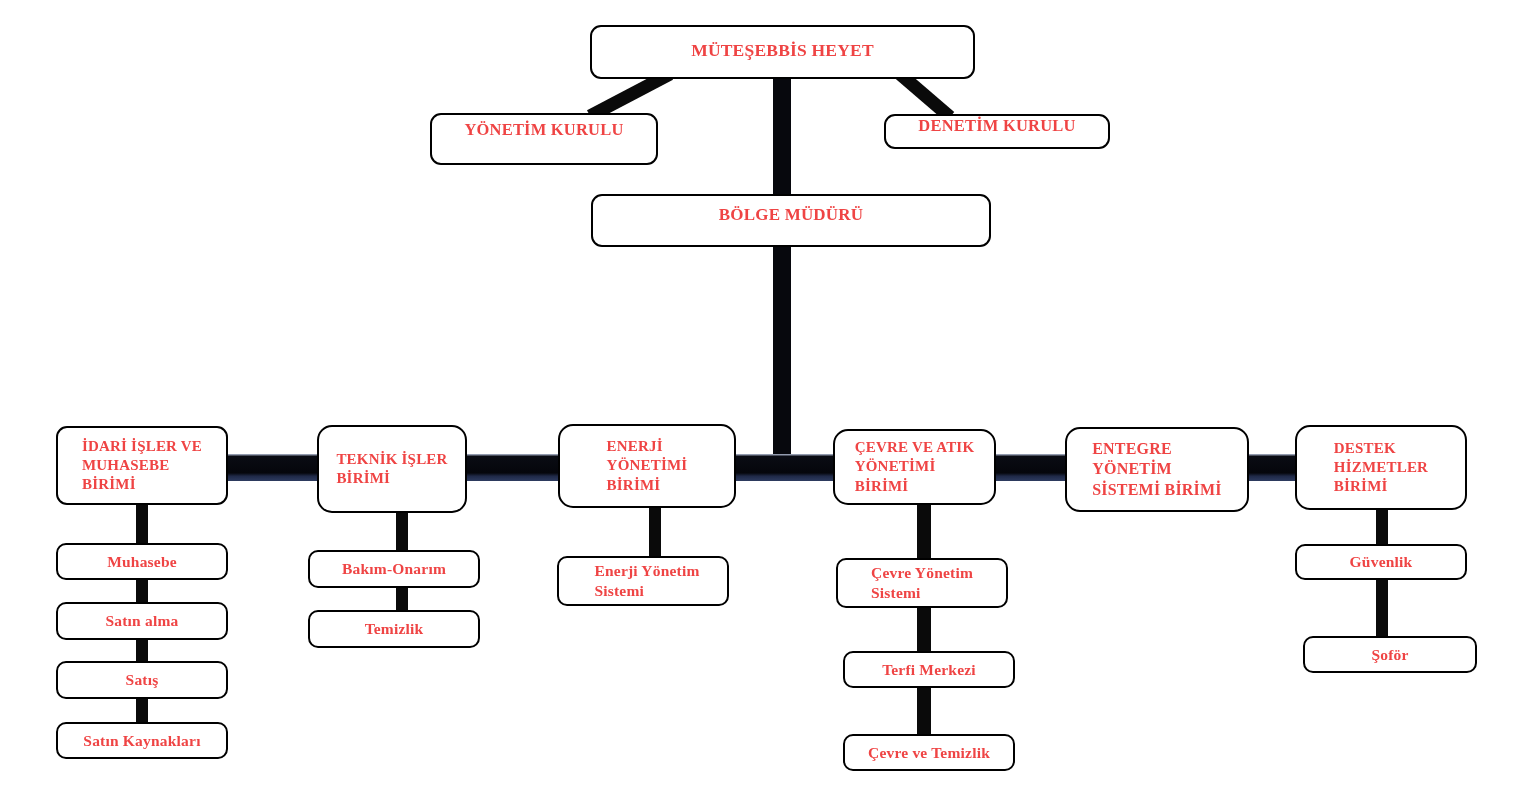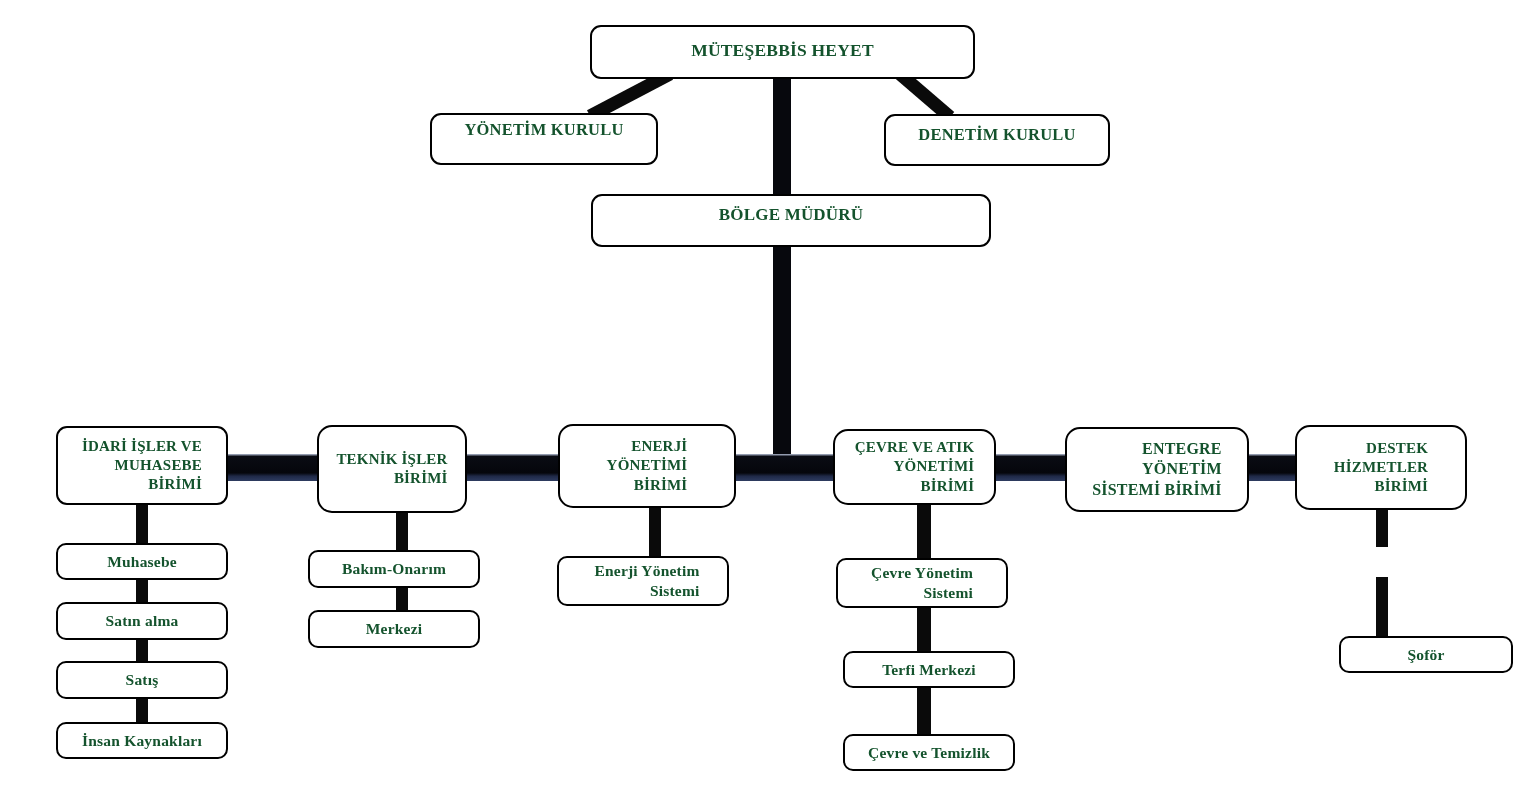--- a/index.html
+++ b/index.html
@@ -21,23 +21,23 @@
     z-index: 0;
   }
   .node {
     position: absolute;
     box-sizing: border-box;
     background: #ffffff;
     border: 2.5px solid #000000;
     display: flex;
     align-items: center;
     justify-content: center;
-    text-align: right;
+    text-align: left;
     font-weight: bold;
-    color: #14532d;
+    color: #ef4444;
     white-space: pre-line;
     line-height: 1.27;
     z-index: 1;
     letter-spacing: 0.2px;
   }
   .top-node   { border-radius: 11px; font-size: 16.5px; }
   .unit-node  { border-radius: 15px; font-size: 15px; }
   .leaf-node  { border-radius: 10px; font-size: 15.5px; }
 </style>
 </head>
@@ -79,21 +79,21 @@
     <rect x="917" y="685" width="14" height="52" fill="#0a0a0a"></rect>
 
     <rect x="1376" y="507" width="12" height="40" fill="#0a0a0a"></rect>
     <rect x="1376" y="577" width="12" height="62" fill="#0a0a0a"></rect>
   </svg>
 
   <div class="node top-node" style="left:590px; top:25px; width:385px; height:54px; font-size:17.5px; padding-bottom:4px;">MÜTEŞEBBİS HEYET</div>
 
   <div class="node top-node" style="left:430px; top:113px; width:228px; height:52px; padding-bottom:18px;">YÖNETİM KURULU</div>
 
-  <div class="node top-node" style="left:884px; top:114px; width:226px; height:52px; padding-bottom:10px;">DENETİM KURULU</div>
+  <div class="node top-node" style="left:884px; top:114px; width:226px; height:35px; padding-bottom:10px;">DENETİM KURULU</div>
 
   <div class="node top-node" style="left:591px; top:194px; width:400px; height:53px; font-size:17px; padding-bottom:12px;">BÖLGE MÜDÜRÜ</div>
 
   <div class="node unit-node" style="left:56px;  top:426px; width:172px; height:79px;border-radius:11px;">İDARİ İŞLER VE
 MUHASEBE
 BİRİMİ</div>
   <div class="node unit-node" style="left:317px; top:425px; width:150px; height:88px;">TEKNİK İŞLER
 BİRİMİ</div>
   <div class="node unit-node" style="left:558px; top:424px; width:178px; height:84px;">ENERJİ
 YÖNETİMİ
@@ -104,28 +104,29 @@
   <div class="node unit-node" style="left:1065px; top:427px; width:184px; height:85px; font-size:16px;">ENTEGRE
 YÖNETİM
 SİSTEMİ BİRİMİ</div>
   <div class="node unit-node" style="left:1295px; top:425px; width:172px; height:85px;">DESTEK
 HİZMETLER
 BİRİMİ</div>
 
   <div class="node leaf-node" style="left:56px; top:543px; width:172px; height:37px;">Muhasebe</div>
   <div class="node leaf-node" style="left:56px; top:602px; width:172px; height:38px;">Satın alma</div>
   <div class="node leaf-node" style="left:56px; top:661px; width:172px; height:38px;">Satış</div>
-  <div class="node leaf-node" style="left:56px; top:722px; width:172px; height:37px;">İnsan Kaynakları</div>
+  <div class="node leaf-node" style="left:56px; top:722px; width:172px; height:37px;">Satın Kaynakları</div>
 
   <div class="node leaf-node" style="left:308px; top:550px; width:172px; height:38px;">Bakım-Onarım</div>
-  <div class="node leaf-node" style="left:308px; top:610px; width:172px; height:38px;">Merkezi</div>
+  <div class="node leaf-node" style="left:308px; top:610px; width:172px; height:38px;">Temizlik</div>
 
   <div class="node leaf-node" style="left:557px; top:556px; width:172px; height:50px;padding-left:8px;">Enerji Yönetim
 Sistemi</div>
 
   <div class="node leaf-node" style="left:836px; top:558px; width:172px; height:50px;">Çevre Yönetim
 Sistemi</div>
   <div class="node leaf-node" style="left:843px; top:651px; width:172px; height:37px;">Terfi Merkezi</div>
   <div class="node leaf-node" style="left:843px; top:734px; width:172px; height:37px;">Çevre ve Temizlik</div>
 
-  <div class="node leaf-node" style="left:1303px; top:636px; width:174px; height:37px;margin-left:36px;">Şoför</div>
+  <div class="node leaf-node" style="left:1295px; top:544px; width:172px; height:36px;">Güvenlik</div>
+  <div class="node leaf-node" style="left:1303px; top:636px; width:174px; height:37px;">Şoför</div>
 
 </div>
 
 </body></html>

